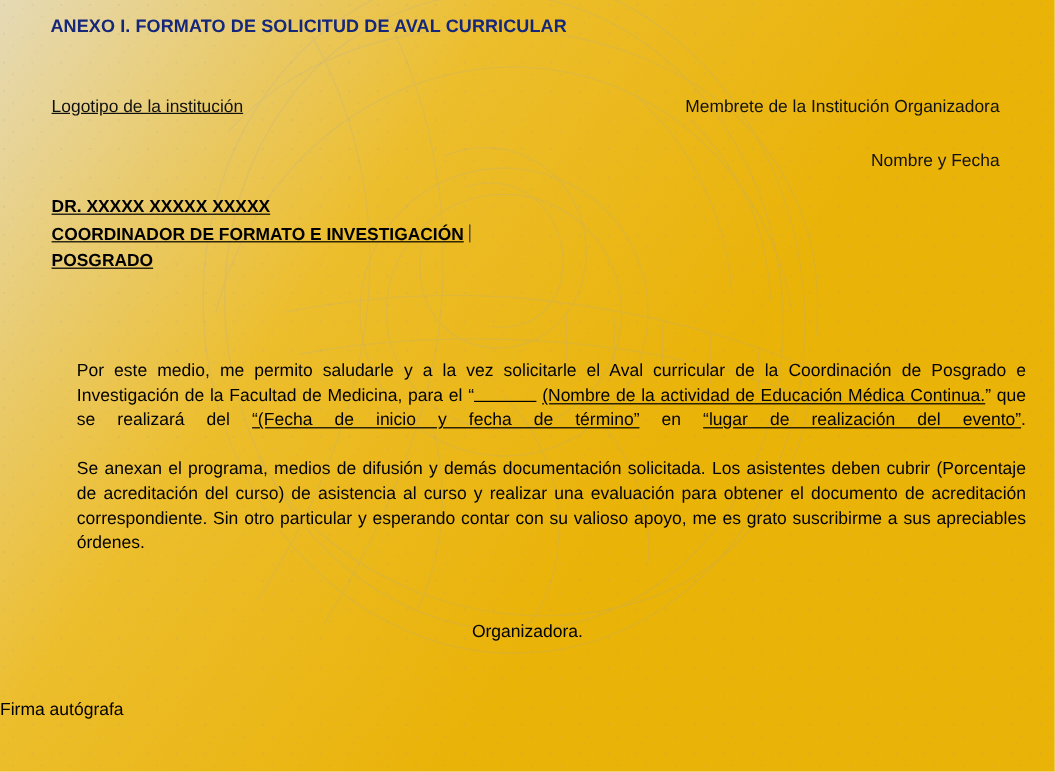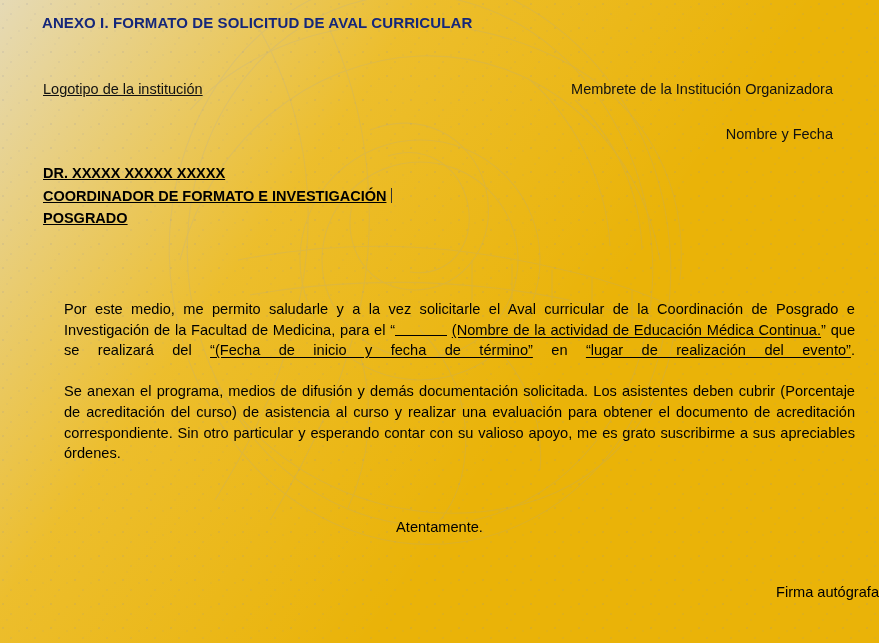--- a/index.html
+++ b/index.html
@@ -157,21 +157,21 @@
     width: 879px;
     text-align: center;
     font-size: 14.6px;
     color: #000;
   }
   .sign-block {
     position: absolute;
     left: 0;
     top: 582px;
     width: 879px;
-    text-align: right;
+    text-align: left;
     font-size: 14.6px;
     color: #000;
     line-height: 21px;
   }
   .sign-line { display: block; }
 </style>
 </head>
 <body>
 
 <div id="page">
@@ -221,20 +221,20 @@
       <div class="addr-line"><span>COORDINADOR DE FORMATO E INVESTIGACIÓN</span><span class="text-cursor"></span></div>
       <div class="addr-line">POSGRADO</div>
     </div>
 
     <div class="body-block">
       <p class="para-justify"><span>Por este medio, me permito saludarle y a la vez solicitarle el Aval curricular de la Coordinación de Posgrado e Investigación de la Facultad de Medicina, para el “</span><span class="blank-fill"></span><span> </span><span class="u">(Nombre de la actividad de Educación Médica Continua.</span><span>” que se realizará del </span><span class="u">“(Fecha de inicio y fecha de término”</span><span> en </span><span class="u">“lugar de realización del evento”</span><span>.</span></p>
 
       <p class="para-justify">Se anexan el programa, medios de difusión y demás documentación solicitada. Los asistentes deben cubrir (Porcentaje de acreditación del curso) de asistencia al curso y realizar una evaluación para obtener el documento de acreditación correspondiente.  Sin otro particular y esperando contar con su valioso apoyo, me es grato suscribirme a sus apreciables órdenes.</p>
     </div>
 
-    <div class="closing">Atentamente.</div>
+    <div class="closing">Organizadora.</div>
 
     <div class="sign-block">
       <span class="sign-line">Firma autógrafa</span>
     </div>
 
   </div>
 </div>
 
 </body></html>

